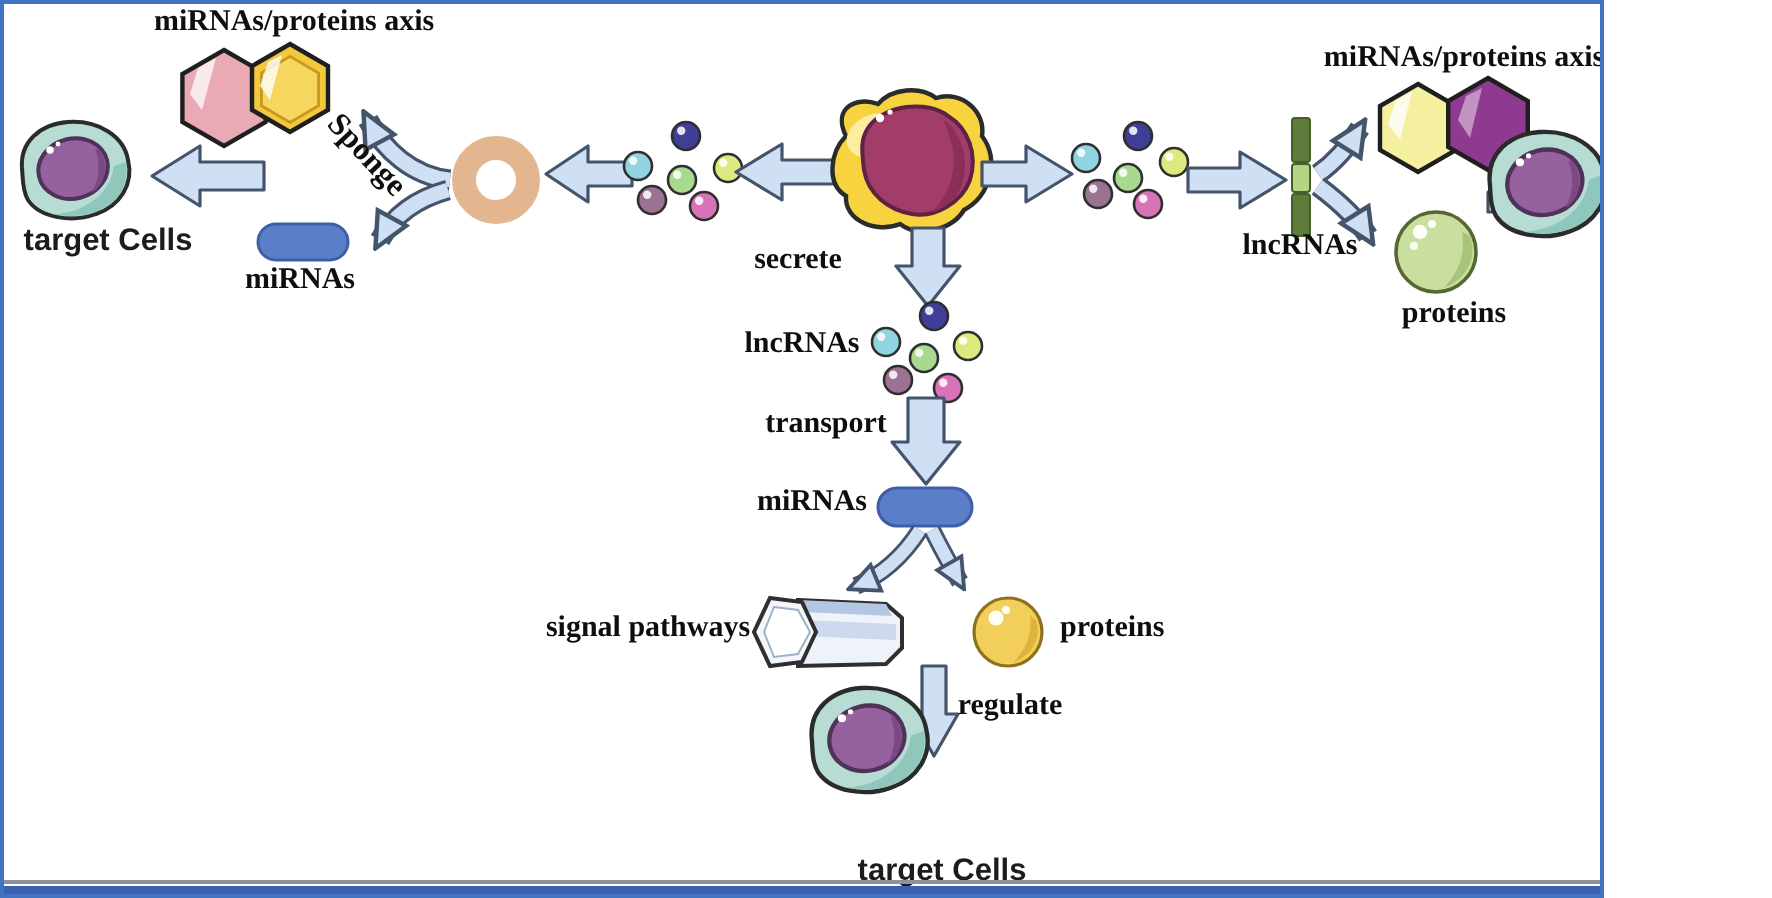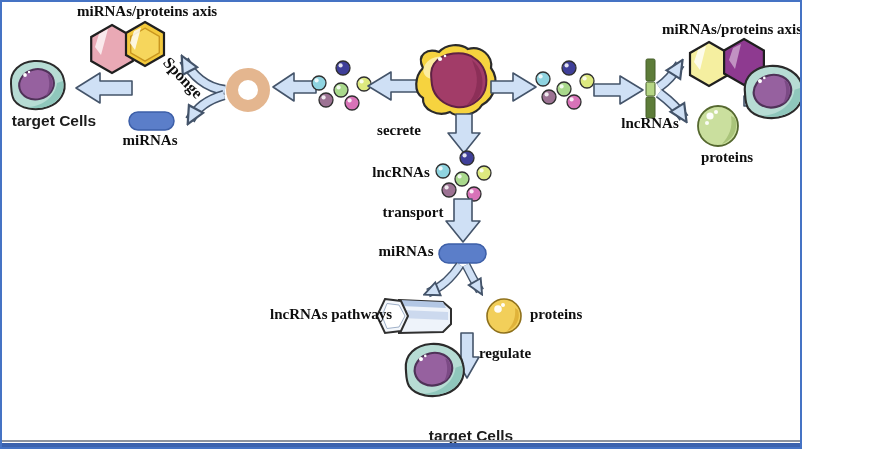--- a/index.html
+++ b/index.html
@@ -231,21 +231,21 @@
 
   <div class="lbl serif" style="left:75px;top:1px;width:140px;">miRNAs/proteins axis</div>
   <div class="lbl sans" style="left:1px;top:110px;width:102px;">target Cells</div>
   <div class="lbl serif rot" style="left:141px;top:67px;width:80px;font-size:16px;">Sponge</div>
   <div class="lbl serif" style="left:112px;top:130px;width:72px;">miRNAs</div>
 
   <div class="lbl serif" style="left:372px;top:120px;width:50px;">secrete</div>
   <div class="lbl serif" style="left:368px;top:162px;width:62px;">lncRNAs</div>
   <div class="lbl serif" style="left:377px;top:202px;width:68px;">transport</div>
   <div class="lbl serif" style="left:372px;top:241px;width:64px;">miRNAs</div>
-  <div class="lbl serif" style="left:268px;top:304px;width:108px;">lncRNAs pathways</div>
+  <div class="lbl serif" style="left:268px;top:304px;width:108px;">signal pathways</div>
   <div class="lbl serif" style="left:528px;top:304px;width:62px;text-align:left;">proteins</div>
   <div class="lbl serif" style="left:474px;top:343px;width:58px;text-align:center;">regulate</div>
   <div class="lbl sans" style="left:421px;top:425px;width:96px;">target Cells</div>
 
   <div class="lbl serif" style="left:657px;top:19px;width:146px;">miRNAs/proteins axis</div>
   <div class="lbl serif" style="left:615px;top:113px;width:66px;">lncRNAs</div>
   <div class="lbl serif" style="left:694px;top:147px;width:62px;">proteins</div>
   <div class="lbl sans" style="left:806px;top:125px;width:78px;">target Cells</div>
 
   <div class="rule rule-gray"></div>

